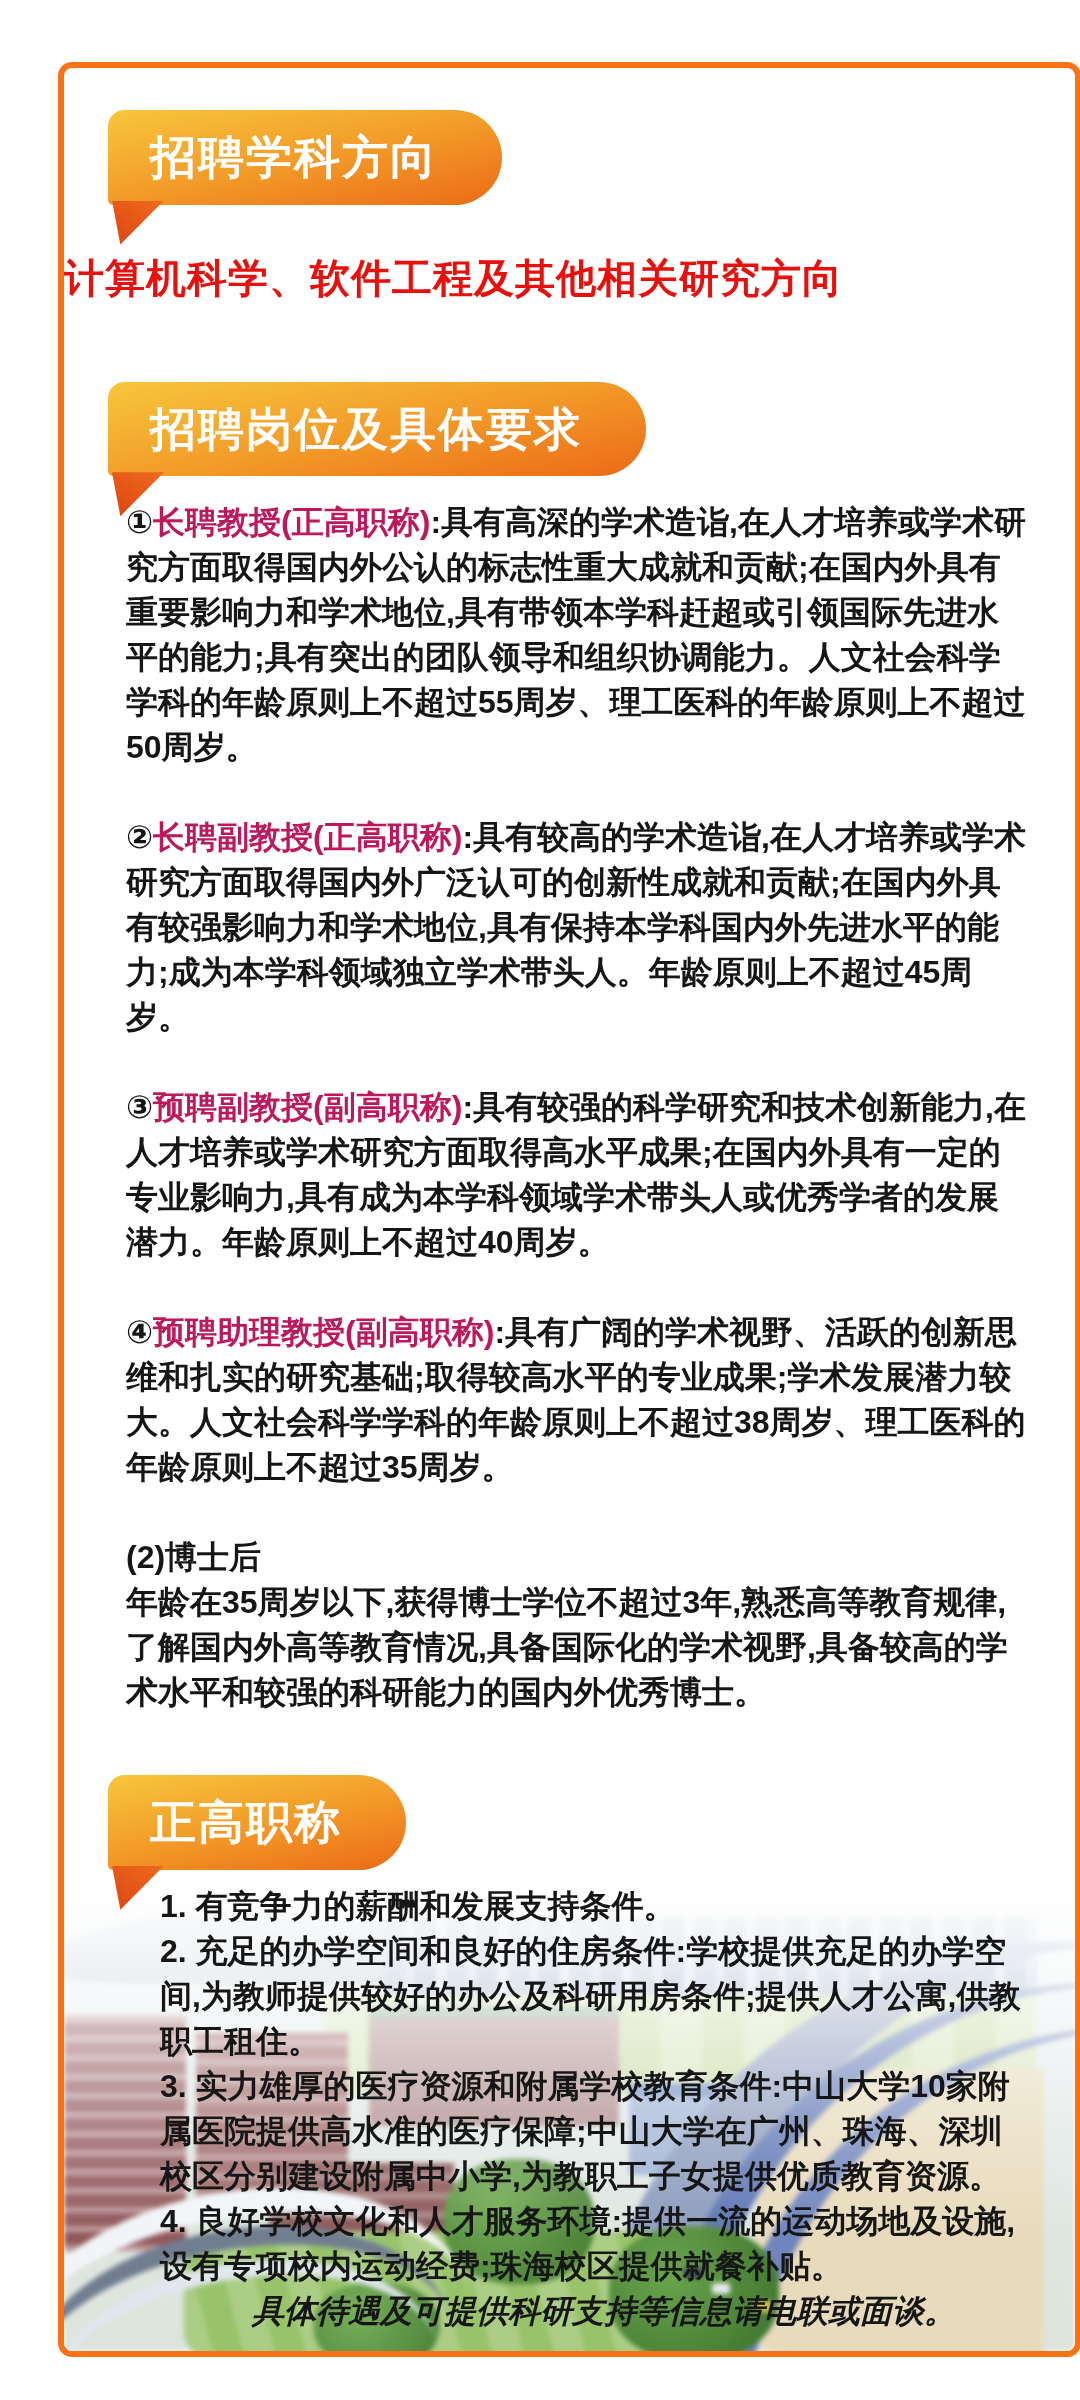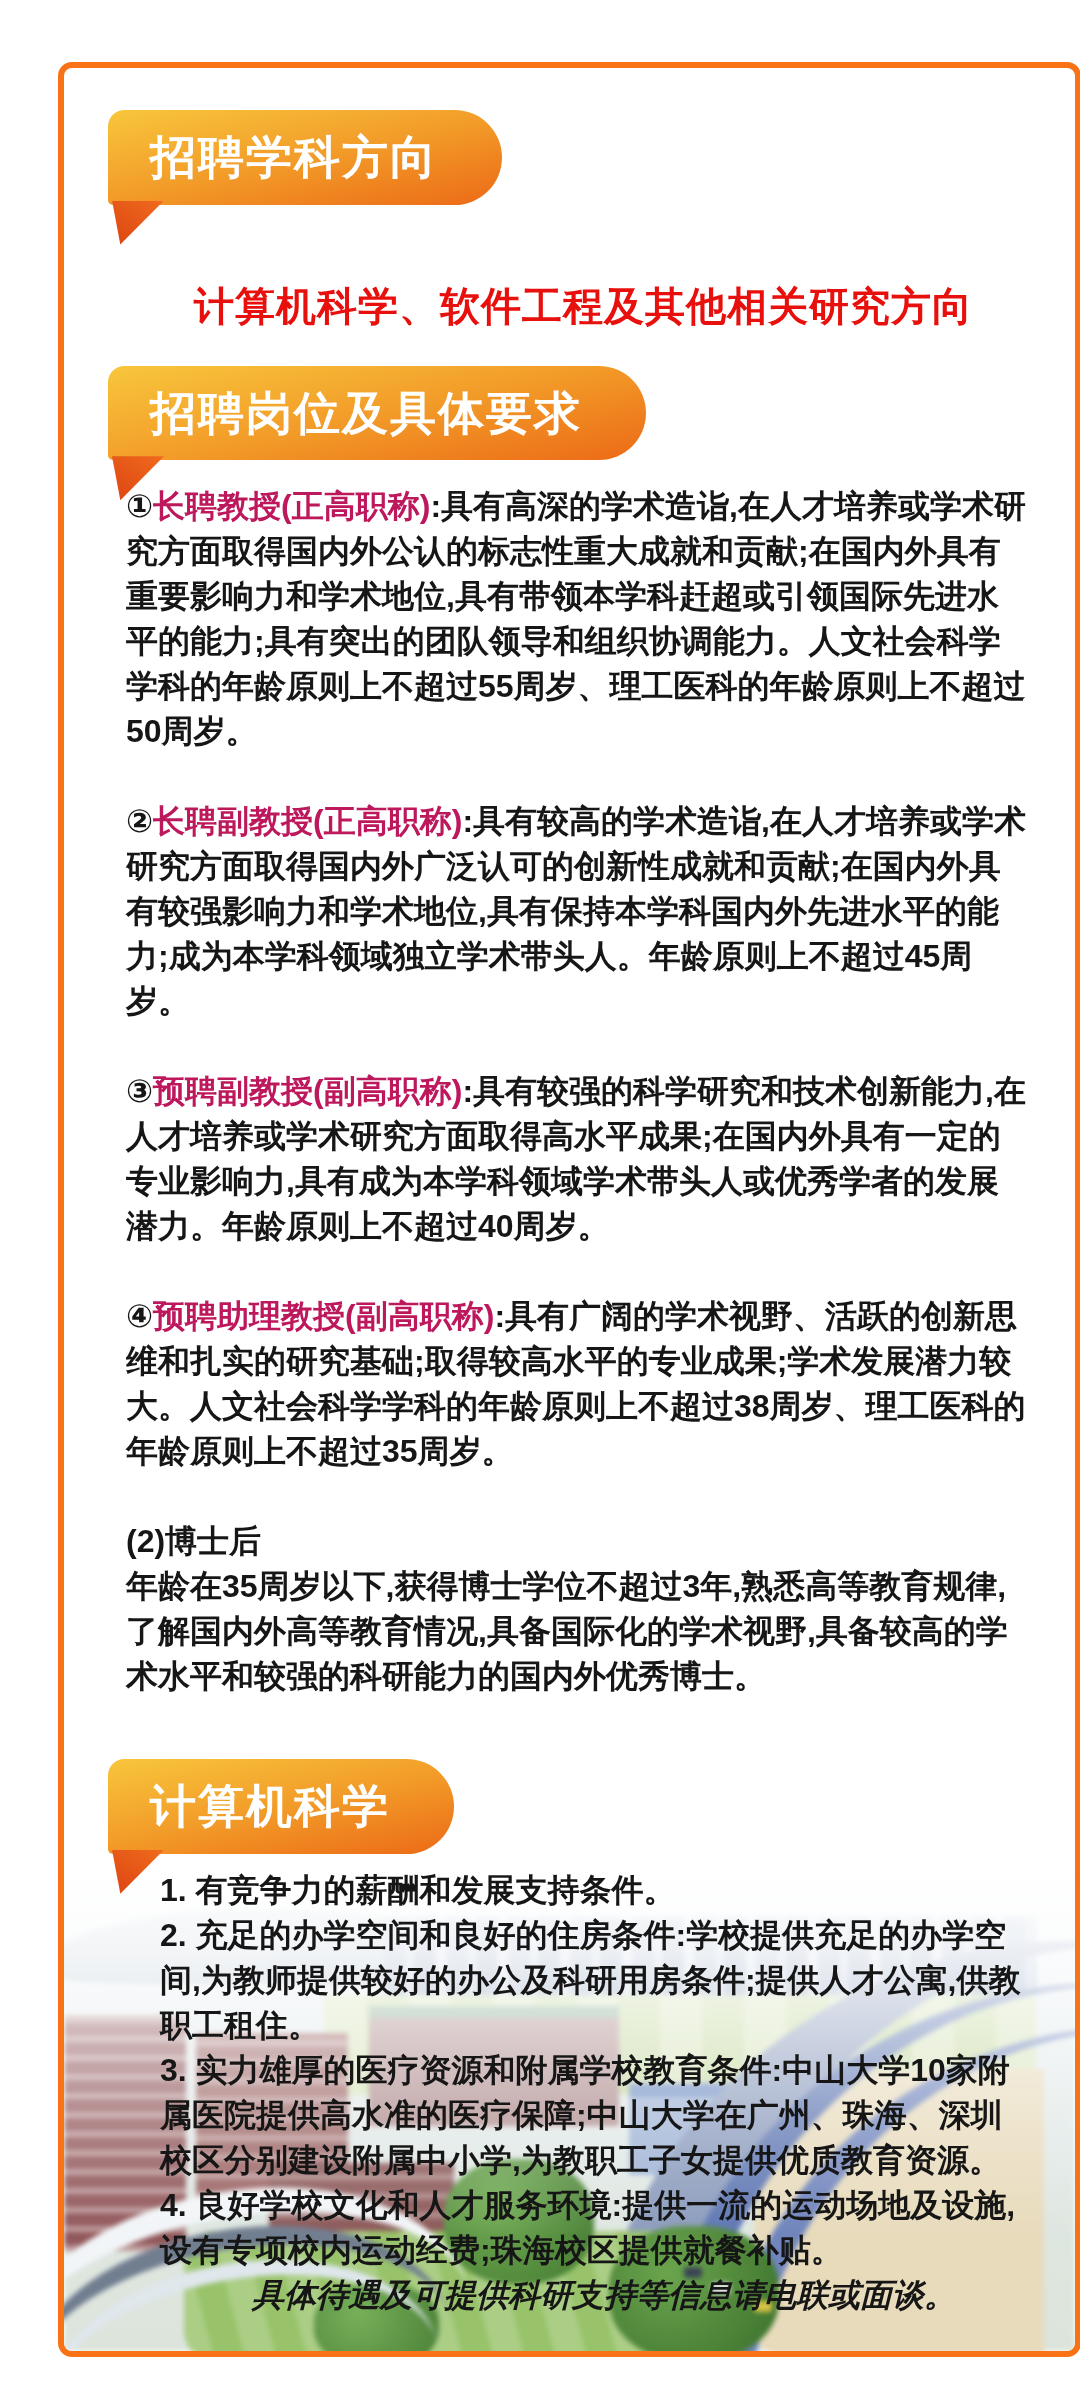--- a/index.html
+++ b/index.html
@@ -29,28 +29,28 @@
     z-index:3;
   }
   .badge::after {
     content:""; position:absolute; left:4px; bottom:-40px;
     width:52px; height:44px;
     background:linear-gradient(215deg,#EF6A1D 0%,#DD4512 100%);
     clip-path:polygon(0 0,100% 0,16% 100%);
   }
   .badge-wrap { position:relative; z-index:3; }
   .b1 { margin-top:42px; }
-  .b2 { margin-top:32px; }
+  .b2 { margin-top:76px; }
   .b3 { margin-top:60px; }
 
   
   .subtitle {
-    margin-top:74px; text-align:center;
+    margin-top:46px; text-align:left;
     color:#E8100C; font-size:40px; font-weight:bold; letter-spacing:1px;
-    position:relative; z-index:2;padding-left:28px;
+    position:relative; z-index:2;
   }
   .bodyblock {
     position:relative; z-index:2;
     padding:24px 46px 0 62px;
     color:#161616; font-size:32px; line-height:45px; font-weight:600;
   }
   .bodyblock p { margin:0; }
   .para { margin-bottom:45px !important; }
   .pos-title { color:#be185d; }
   .benefits {
@@ -178,21 +178,21 @@
       <p class="para"><span>③</span><span class="pos-title">预聘副教授(副高职称)</span><span>:具有较强的科学研究和技术创新能力,在人才培养或学术研究方面取得高水平成果;在国内外具有一定的专业影响力,具有成为本学科领域学术带头人或优秀学者的发展潜力。年龄原则上不超过40周岁。</span></p>
 
       <p class="para"><span>④</span><span class="pos-title">预聘助理教授(副高职称)</span><span>:具有广阔的学术视野、活跃的创新思维和扎实的研究基础;取得较高水平的专业成果;学术发展潜力较大。人文社会科学学科的年龄原则上不超过38周岁、理工医科的年龄原则上不超过35周岁。</span></p>
 
       <p>(2)博士后</p>
       <p>年龄在35周岁以下,获得博士学位不超过3年,熟悉高等教育规律,了解国内外高等教育情况,具备国际化的学术视野,具备较高的学术水平和较强的科研能力的国内外优秀博士。</p>
     </div>
 
     <div class="badge-wrap">
       <div class="badge b3">
-        <span>计算机科学</span>
+        <span>正高职称</span>
       </div>
     </div>
 
     <div class="benefits">
       <p>1. 有竞争力的薪酬和发展支持条件。</p>
       <p>2. 充足的办学空间和良好的住房条件:学校提供充足的办学空间,为教师提供较好的办公及科研用房条件;提供人才公寓,供教职工租住。</p>
       <p>3. 实力雄厚的医疗资源和附属学校教育条件:中山大学10家附属医院提供高水准的医疗保障;中山大学在广州、珠海、深圳校区分别建设附属中小学,为教职工子女提供优质教育资源。</p>
       <p>4. 良好学校文化和人才服务环境:提供一流的运动场地及设施,设有专项校内运动经费;珠海校区提供就餐补贴。</p>
       <p class="note">具体待遇及可提供科研支持等信息请电联或面谈。</p>
     </div>

